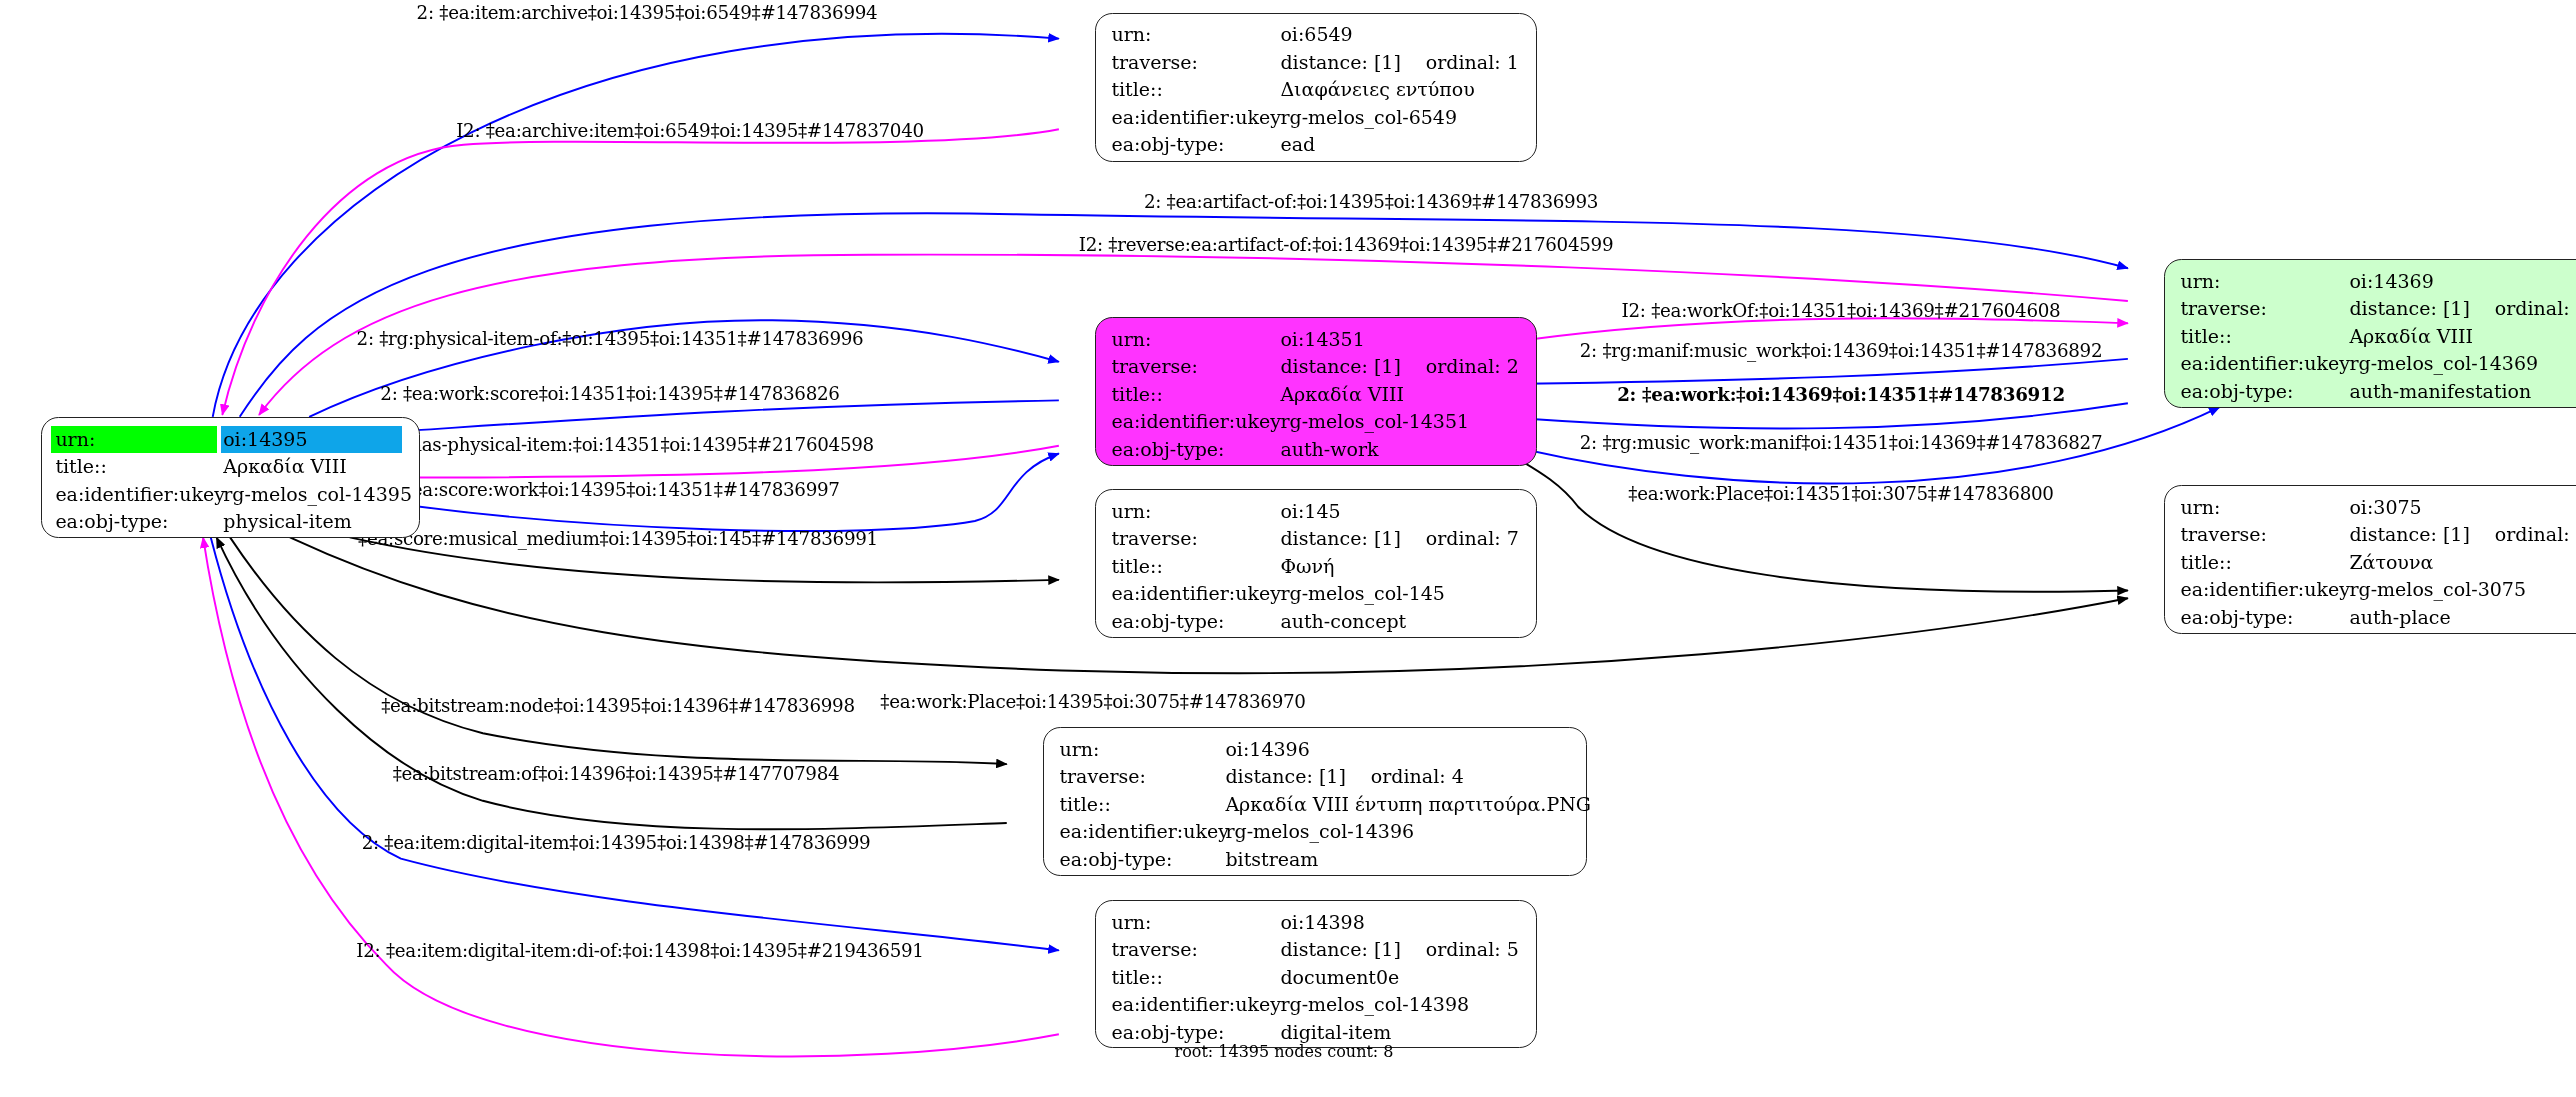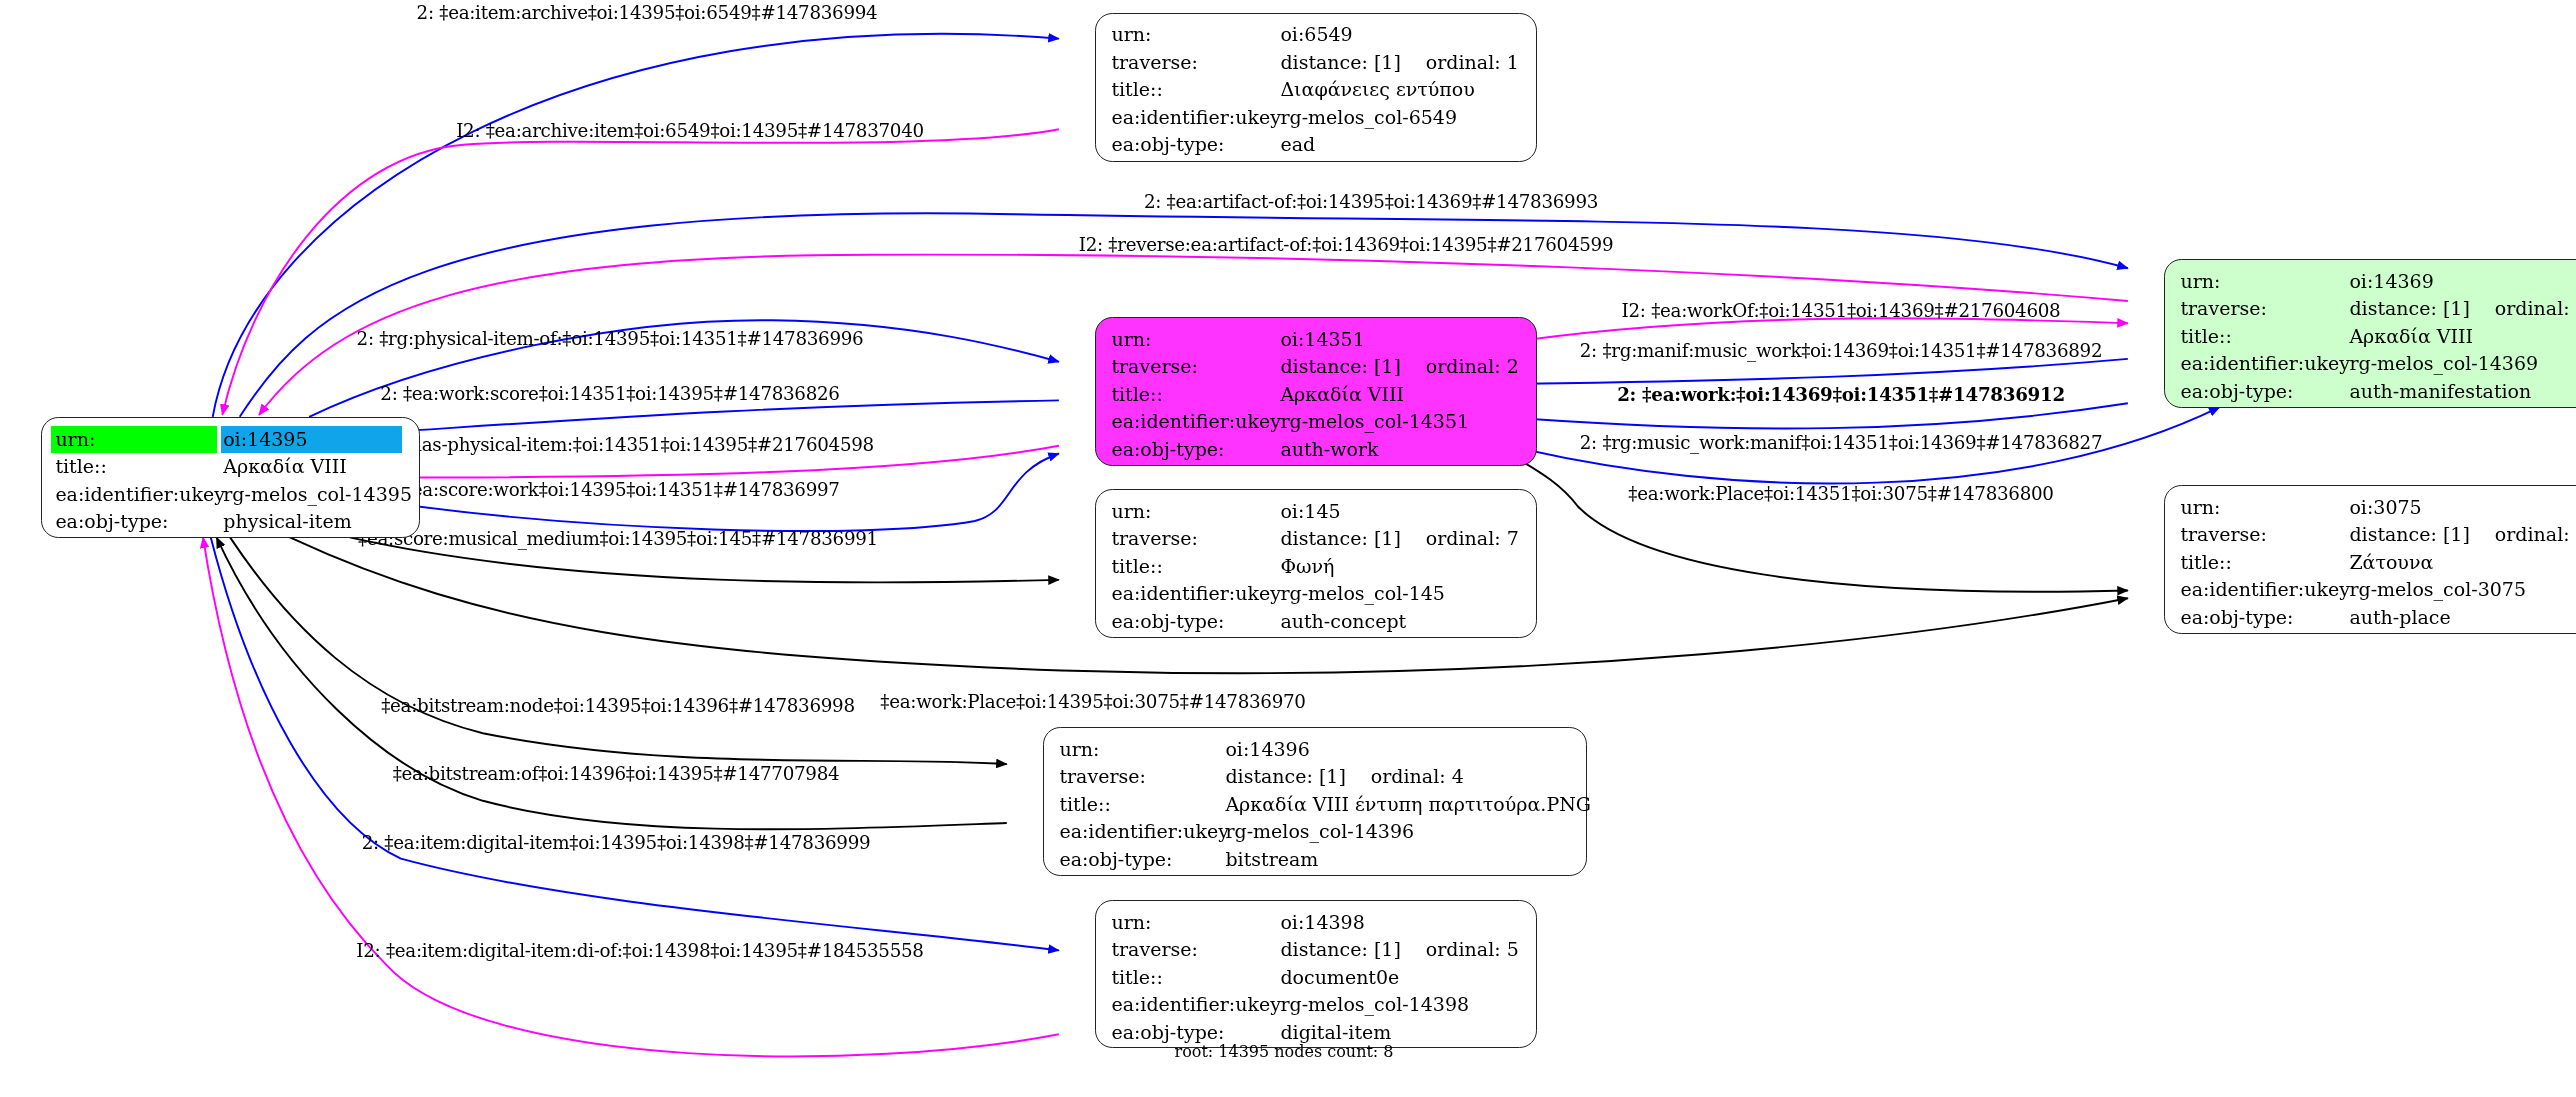--- a/index.html
+++ b/index.html
@@ -70,21 +70,21 @@
 <div class="edge-label" style="left:1841px;top:300px;">I2: ‡ea:workOf:‡oi:14351‡oi:14369‡#217604608</div>
 <div class="edge-label" style="left:1841px;top:340px;">2: ‡rg:manif:music_work‡oi:14369‡oi:14351‡#147836892</div>
 <div class="edge-label" style="left:1841px;top:384px;font-weight:bold;">2: ‡ea:work:‡oi:14369‡oi:14351‡#147836912</div>
 <div class="edge-label" style="left:1841px;top:432px;">2: ‡rg:music_work:manif‡oi:14351‡oi:14369‡#147836827</div>
 <div class="edge-label" style="left:1841px;top:483px;">‡ea:work:Place‡oi:14351‡oi:3075‡#147836800</div>
 <div class="edge-label" style="left:618px;top:528px;text-align:right;">‡ea:score:musical_medium‡oi:14395‡oi:145‡#147836991</div>
 <div class="edge-label" style="left:1093px;top:647px;margin-top:44px;">‡ea:work:Place‡oi:14395‡oi:3075‡#147836970</div>
 <div class="edge-label" style="left:618px;top:695px;">‡ea:bitstream:node‡oi:14395‡oi:14396‡#147836998</div>
 <div class="edge-label" style="left:616px;top:763px;">‡ea:bitstream:of‡oi:14396‡oi:14395‡#147707984</div>
 <div class="edge-label" style="left:616px;top:832px;">2: ‡ea:item:digital-item‡oi:14395‡oi:14398‡#147836999</div>
-<div class="edge-label" style="left:640px;top:940px;">I2: ‡ea:item:digital-item:di-of:‡oi:14398‡oi:14395‡#184535558</div>
+<div class="edge-label" style="left:640px;top:940px;">I2: ‡ea:item:digital-item:di-of:‡oi:14398‡oi:14395‡#219436591</div>
 
 <div class="node root-node" style="left:4.8px;top:417px;width:379px;height:121px;">
   <div class="row hl-row">
     <span class="k">urn:</span>
     <span class="v">oi:14395</span>
   </div>
   <div class="row">
     <span class="k">title::</span>
     <span class="v">Αρκαδία VIII</span>
   </div>

